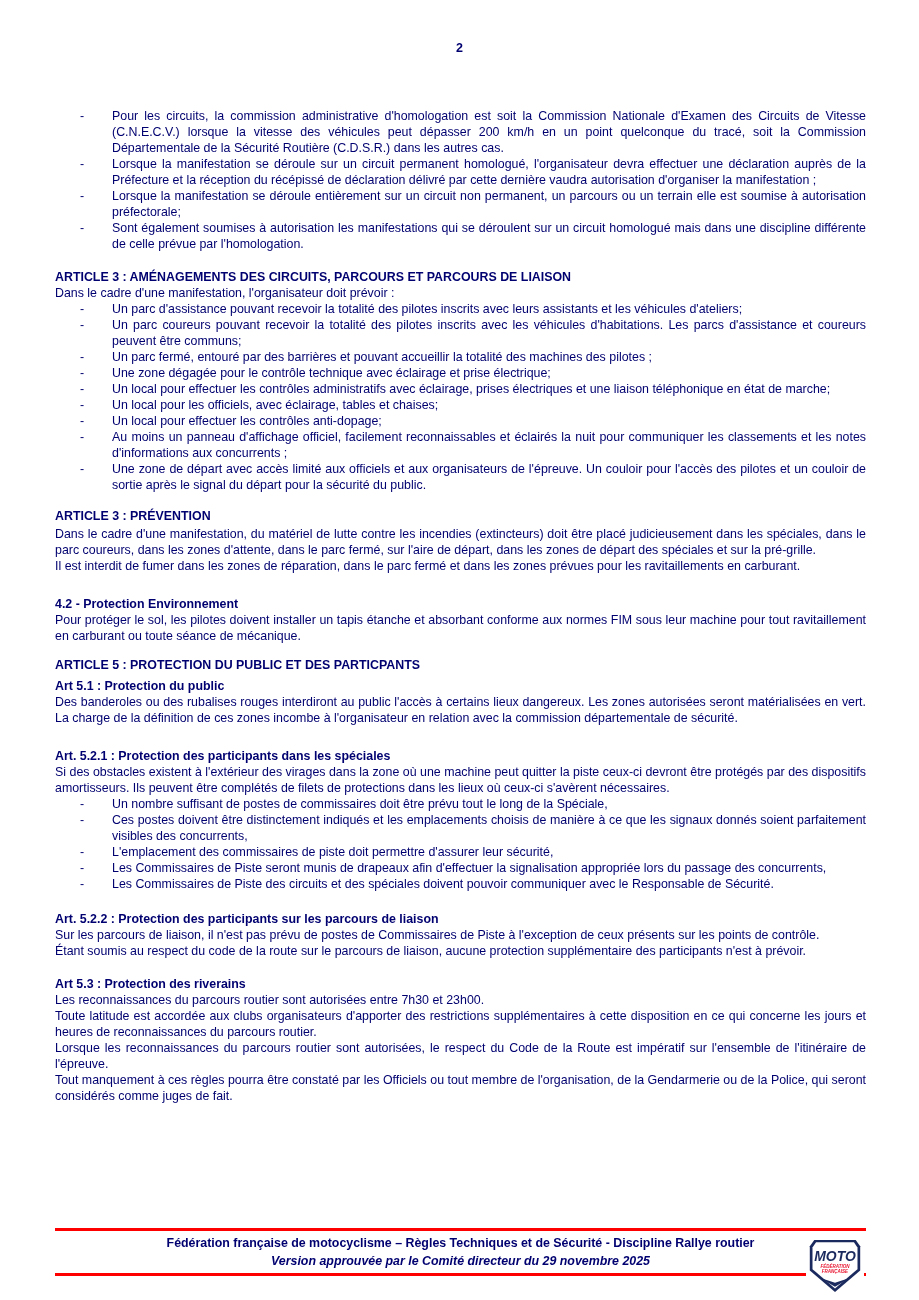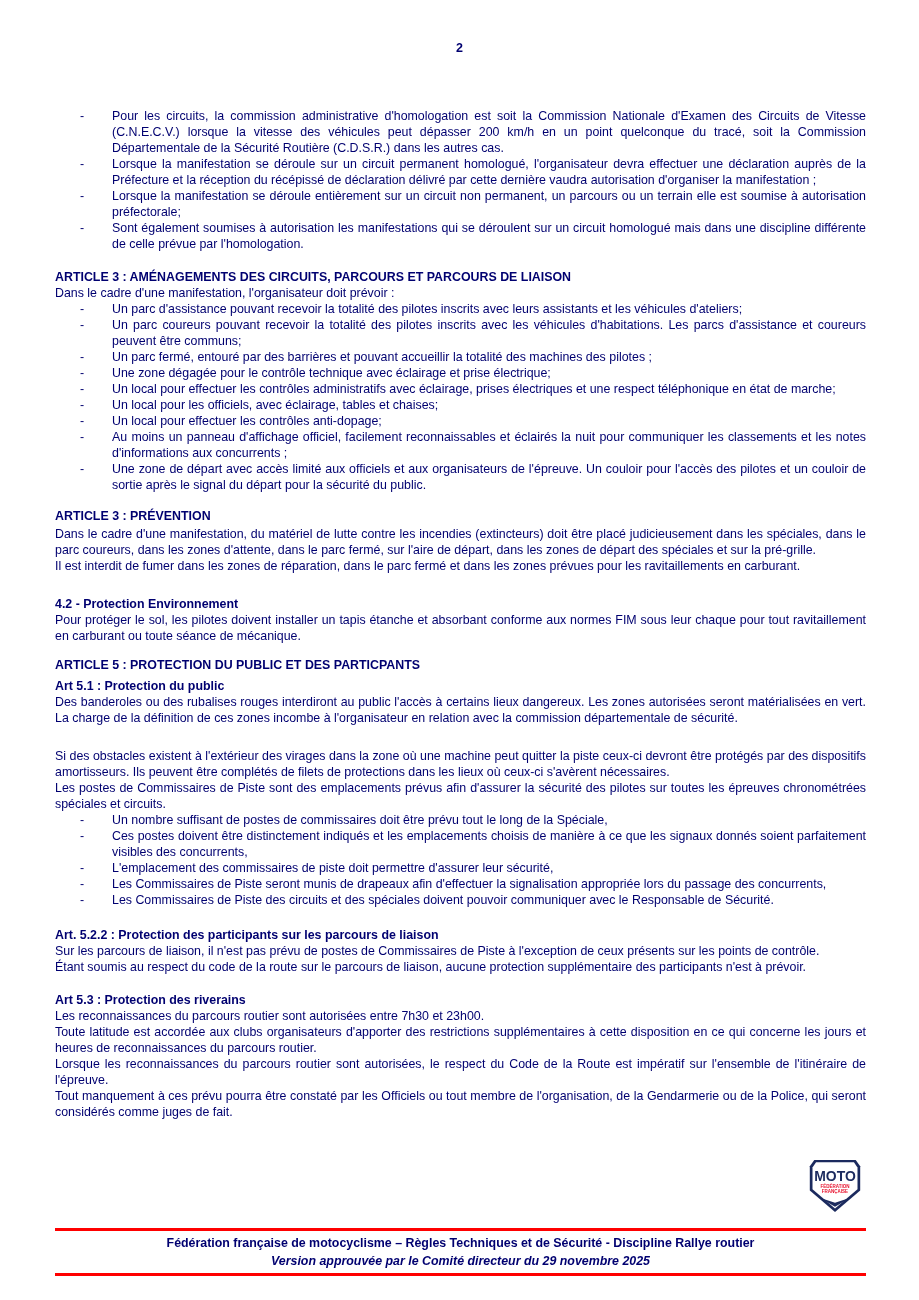--- a/index.html
+++ b/index.html
@@ -26,22 +26,22 @@
   .gap{width:100%;}
   .footer-rule{position:absolute;left:55px;width:811px;height:3px;background:#ff0000;}
   .footer-rule.top{top:1228px;}
   .footer-rule.bottom{top:1273px;}
   .footer-text{
     position:absolute;left:55px;width:811px;top:1234px;text-align:center;
     font-size:12.4px;line-height:18px;font-weight:bold;
   }
   .footer-text .line2{font-style:italic;}
   .logo-box{
-    position:absolute;right:55px;top:1156px;width:58px;height:60px;
-    background:#ffffff;z-index:3;display:flex;align-items:center;justify-content:center;
+    position:absolute;right:55px;top:1236px;width:58px;height:60px;
+    background:#ffffff;z-index:3;display:flex;align-items:center;justify-content:center;font-style:italic;
   }
 </style>
 </head>
 <body>
 
 <div class="page-number">2</div>
 
 <main class="content" id="doc-body">
     <div class="blist">
       <div class="li">
@@ -76,21 +76,21 @@
       <div class="li">
         <span class="dash">-</span>
         <span class="li-text">Un parc fermé, entouré par des barrières et pouvant accueillir la totalité des machines des pilotes ;</span>
       </div>
       <div class="li">
         <span class="dash">-</span>
         <span class="li-text">Une zone dégagée pour le contrôle technique avec éclairage et prise électrique;</span>
       </div>
       <div class="li">
         <span class="dash">-</span>
-        <span class="li-text">Un local pour effectuer les contrôles administratifs avec éclairage, prises électriques et une respect téléphonique en état de marche;</span>
+        <span class="li-text">Un local pour effectuer les contrôles administratifs avec éclairage, prises électriques et une liaison téléphonique en état de marche;</span>
       </div>
       <div class="li">
         <span class="dash">-</span>
         <span class="li-text">Un local pour les officiels, avec éclairage, tables et chaises;</span>
       </div>
       <div class="li">
         <span class="dash">-</span>
         <span class="li-text">Un local pour effectuer les contrôles anti-dopage;</span>
       </div>
       <div class="li">
@@ -102,30 +102,30 @@
         <span class="li-text">Une zone de départ avec accès limité aux officiels et aux organisateurs de l'épreuve. Un couloir pour l'accès des pilotes et un couloir de sortie après le signal du départ pour la sécurité du public.</span>
       </div>
     </div>
     <div class="gap" style="height: 15px;"></div>
     <div class="h-article">ARTICLE 3 : PRÉVENTION</div>
     <div class="gap" style="height: 2px;"></div>
     <div class="para">Dans le cadre d'une manifestation, du matériel de lutte contre les incendies (extincteurs) doit être placé judicieusement dans les spéciales, dans le parc coureurs, dans les zones d'attente, dans le parc fermé, sur l'aire de départ, dans les zones de départ des spéciales et sur la pré-grille.</div>
     <div class="para">Il est interdit de fumer dans les zones de réparation, dans le parc fermé et dans les zones prévues pour les ravitaillements en carburant.</div>
     <div class="gap" style="height: 22px;"></div>
     <div class="h-sub">4.2 - Protection Environnement</div>
-    <div class="para">Pour protéger le sol, les pilotes doivent installer un tapis étanche et absorbant conforme aux normes FIM sous leur chaque pour tout ravitaillement en carburant ou toute séance de mécanique.</div>
+    <div class="para">Pour protéger le sol, les pilotes doivent installer un tapis étanche et absorbant conforme aux normes FIM sous leur machine pour tout ravitaillement en carburant ou toute séance de mécanique.</div>
     <div class="gap" style="height: 13px;"></div>
     <div class="h-article">ARTICLE 5 : PROTECTION DU PUBLIC ET DES PARTICPANTS</div>
     <div class="gap" style="height: 5px;"></div>
     <div class="h-sub">Art 5.1 : Protection du public</div>
     <div class="para">Des banderoles ou des rubalises rouges interdiront au public l'accès à certains lieux dangereux. Les zones autorisées seront matérialisées en vert. La charge de la définition de ces zones incombe à l'organisateur en relation avec la commission départementale de sécurité.</div>
     <div class="gap" style="height: 20px;"></div>
     <div class="gap" style="height: 2px;"></div>
+    <div class="h-sub">Art. 5.2.1 : Protection des participants dans les spéciales</div>
     <div class="para">Si des obstacles existent à l'extérieur des virages dans la zone où une machine peut quitter la piste ceux-ci devront être protégés par des dispositifs amortisseurs. Ils peuvent être complétés de filets de protections dans les lieux où ceux-ci s'avèrent nécessaires.</div>
-    <div class="para">Les postes de Commissaires de Piste sont des emplacements prévus afin d'assurer la sécurité des pilotes sur toutes les épreuves chronométrées spéciales et circuits.</div>
     <div class="blist">
       <div class="li">
         <span class="dash">-</span>
         <span class="li-text">Un nombre suffisant de postes de commissaires doit être prévu tout le long de la Spéciale,</span>
       </div>
       <div class="li">
         <span class="dash">-</span>
         <span class="li-text">Ces postes doivent être distinctement indiqués et les emplacements choisis de manière à ce que les signaux donnés soient parfaitement visibles des concurrents,</span>
       </div>
       <div class="li">
@@ -143,21 +143,21 @@
     </div>
     <div class="gap" style="height: 19px;"></div>
     <div class="h-sub">Art. 5.2.2 : Protection des participants sur les parcours de liaison</div>
     <div class="para">Sur les parcours de liaison, il n'est pas prévu de postes de Commissaires de Piste à l'exception de ceux présents sur les points de contrôle.</div>
     <div class="para">Étant soumis au respect du code de la route sur le parcours de liaison, aucune protection supplémentaire des participants n'est à prévoir.</div>
     <div class="gap" style="height: 17px;"></div>
     <div class="h-sub">Art 5.3 : Protection des riverains</div>
     <div class="para">Les reconnaissances du parcours routier sont autorisées entre 7h30 et 23h00.</div>
     <div class="para">Toute latitude est accordée aux clubs organisateurs d'apporter des restrictions supplémentaires à cette disposition en ce qui concerne les jours et heures de reconnaissances du parcours routier.</div>
     <div class="para">Lorsque les reconnaissances du parcours routier sont autorisées, le respect du Code de la Route est impératif sur l'ensemble de l'itinéraire de l'épreuve.</div>
-    <div class="para">Tout manquement à ces prévu pourra être constaté par les Officiels ou tout membre de l'organisation, de la Gendarmerie ou de la Police, qui seront considérés comme juges de fait.</div>
+    <div class="para">Tout manquement à ces règles pourra être constaté par les Officiels ou tout membre de l'organisation, de la Gendarmerie ou de la Police, qui seront considérés comme juges de fait.</div>
   </main>
 
 <div class="footer-rule top"></div>
 <div class="footer-text">
   <div class="line1">Fédération française de motocyclisme – Règles Techniques et de Sécurité - Discipline Rallye routier</div>
   <div class="line2">Version approuvée par le Comité directeur du 29 novembre 2025</div>
 </div>
 <div class="footer-rule bottom"></div>
 
 <div class="logo-box">

